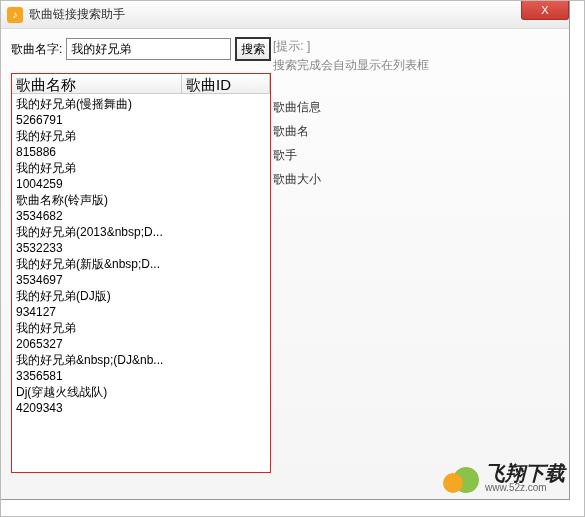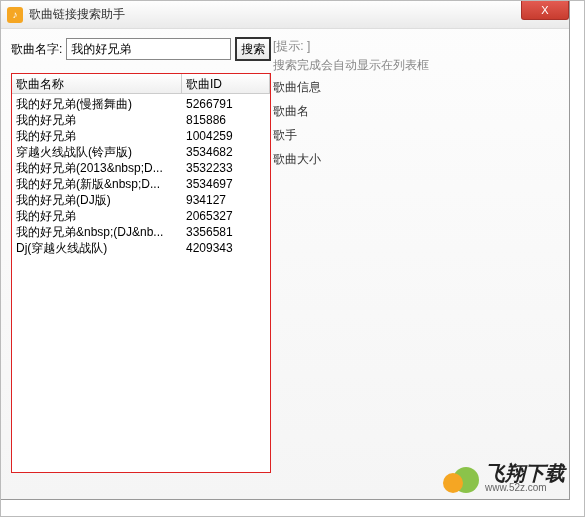--- a/index.html
+++ b/index.html
@@ -90,48 +90,49 @@
       border: 2px solid #333;
       background: linear-gradient(to bottom, #fdfdfd, #e8e8e8);
       font-size: 12px;
       cursor: pointer;
       font-family: inherit;
     }
     .hint {
       color: #888;
       font-size: 12px;
       line-height: 1.6;
-      margin-bottom: 0;
+      margin-bottom: 20px;
     }
     .result-box {
       border: 1px solid #d22;
       width: 260px;
       height: 400px;
       background: #fff;
       position: relative;
     }
     .result-header {
       display: flex;
       background: linear-gradient(to bottom, #fff, #efefef);
       border-bottom: 1px solid #ccc;
       height: 20px;
     }
     .result-header .col {
       border-right: 1px solid #ccc;
       padding: 2px 4px;
-      font-size: 12px;
+      font-size: 15px;
     }
     .col-name { width: 170px; }
     .col-id { flex: 1; }
     .result-body { padding: 2px 0; }
     .result-row {
       display: flex;
       font-size: 12px;
       line-height: 16px;
       padding: 0 4px;
+      flex-direction: column;
     }
     .result-row .c1 { width: 170px; white-space: nowrap; overflow: hidden; }
     .result-row .c2 { flex: 1; }
     .info-list {
       color: #333;
       font-size: 12px;
       line-height: 2.0;
     }
     .logo-watermark {
       position: absolute;
@@ -212,21 +213,21 @@
             </div>
           <div class="result-row">
               <span class="c1">我的好兄弟</span>
               <span class="c2">815886</span>
             </div>
           <div class="result-row">
               <span class="c1">我的好兄弟</span>
               <span class="c2">1004259</span>
             </div>
           <div class="result-row">
-              <span class="c1">穿越火线战队(铃声版)</span>
+              <span class="c1">歌曲名称(铃声版)</span>
               <span class="c2">3534682</span>
             </div>
           <div class="result-row">
               <span class="c1">我的好兄弟(2013&amp;nbsp;D...</span>
               <span class="c2">3532233</span>
             </div>
           <div class="result-row">
               <span class="c1">我的好兄弟(新版&amp;nbsp;D...</span>
               <span class="c2">3534697</span>
             </div>

